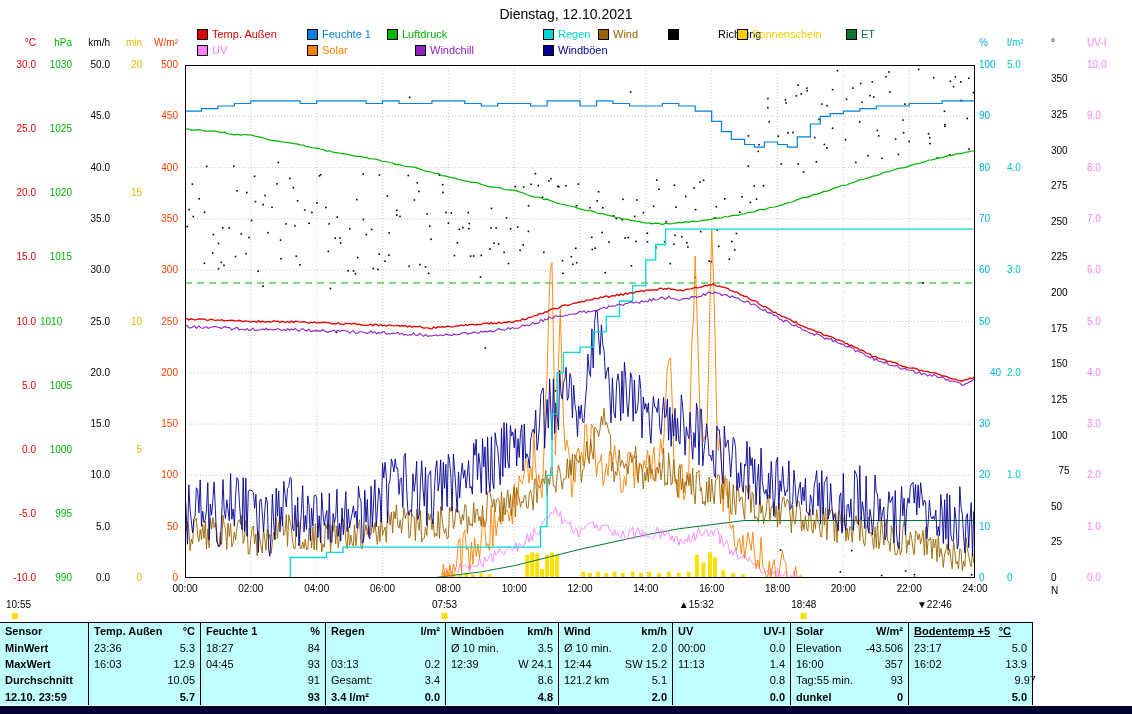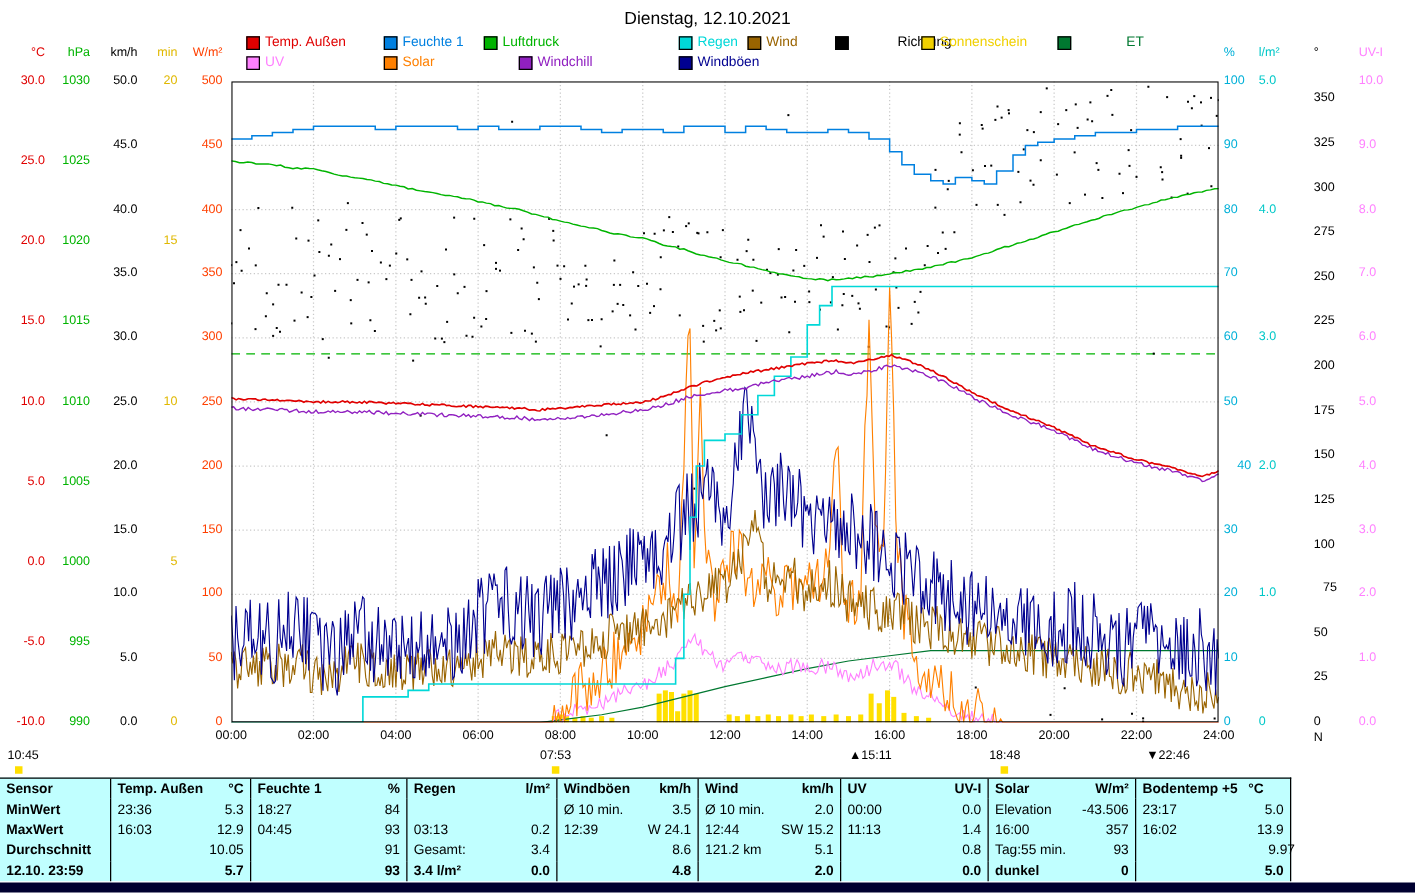--- a/index.html
+++ b/index.html
@@ -56,21 +56,21 @@
     <div class="legend-item" style="left: 668px; top: 29px; gap: 39px;">
       <span class="legend-swatch" style="background: rgb(0, 0, 0);"></span>
       <span class="legend-label" style="color: rgb(0, 0, 0);">Richtung</span>
     </div>
     <div class="legend-item" style="left: 737px; top: 29px;">
       <span class="legend-swatch" style="background: rgb(240, 208, 0);"></span>
       <span class="legend-label" style="color: rgb(240, 208, 0);">Sonnenschein</span>
     </div>
     <div class="legend-item" style="left: 846px; top: 29px;">
       <span class="legend-swatch" style="background: rgb(0, 120, 48);"></span>
-      <span class="legend-label" style="color: rgb(0, 120, 48); margin-left: 40px;">ET</span>
+      <span class="legend-label" style="color: rgb(0, 120, 48);">ET</span>
     </div>
     <div class="legend-item" style="left: 197px; top: 45px;">
       <span class="legend-swatch" style="background: rgb(255, 128, 255);"></span>
       <span class="legend-label" style="color: rgb(255, 128, 255);">UV</span>
     </div>
     <div class="legend-item" style="left: 307px; top: 45px;">
       <span class="legend-swatch" style="background: rgb(255, 128, 0);"></span>
       <span class="legend-label" style="color: rgb(255, 128, 0);">Solar</span>
     </div>
     <div class="legend-item" style="left: 387px; top: 45px; padding-left: 28px;">
@@ -91,21 +91,21 @@
     <div class="tick" style="left: 6px; top: 316.5px; width: 30px; text-align: right; color: rgb(224, 0, 0);">10.0</div>
     <div class="tick" style="left: 6px; top: 380.6px; width: 30px; text-align: right; color: rgb(224, 0, 0);">5.0</div>
     <div class="tick" style="left: 6px; top: 444.8px; width: 30px; text-align: right; color: rgb(224, 0, 0);">0.0</div>
     <div class="tick" style="left: 6px; top: 508.9px; width: 30px; text-align: right; color: rgb(224, 0, 0);">-5.0</div>
     <div class="tick" style="left: 6px; top: 573px; width: 30px; text-align: right; color: rgb(224, 0, 0);">-10.0</div>
     <div class="unit-label" style="left: 40px; top: 38px; width: 32px; text-align: right; color: rgb(0, 180, 0);">hPa</div>
     <div class="tick" style="left: 40px; top: 60px; width: 32px; text-align: right; color: rgb(0, 180, 0);">1030</div>
     <div class="tick" style="left: 40px; top: 124.1px; width: 32px; text-align: right; color: rgb(0, 180, 0);">1025</div>
     <div class="tick" style="left: 40px; top: 188.3px; width: 32px; text-align: right; color: rgb(0, 180, 0);">1020</div>
     <div class="tick" style="left: 40px; top: 252.4px; width: 32px; text-align: right; color: rgb(0, 180, 0);">1015</div>
-    <div class="tick" style="left: 40px; top: 316.5px; width: 32px; text-align: right; color: rgb(0, 180, 0);">1010</div>
+    <div class="tick" style="left: 40px; top: 316.5px; width: 32px; text-align: left; color: rgb(0, 180, 0);">1010</div>
     <div class="tick" style="left: 40px; top: 380.6px; width: 32px; text-align: right; color: rgb(0, 180, 0);">1005</div>
     <div class="tick" style="left: 40px; top: 444.8px; width: 32px; text-align: right; color: rgb(0, 180, 0);">1000</div>
     <div class="tick" style="left: 40px; top: 508.9px; width: 32px; text-align: right; color: rgb(0, 180, 0);">995</div>
     <div class="tick" style="left: 40px; top: 573px; width: 32px; text-align: right; color: rgb(0, 180, 0);">990</div>
     <div class="unit-label" style="left: 78px; top: 38px; width: 32px; text-align: right; color: rgb(0, 0, 0);">km/h</div>
     <div class="tick" style="left: 78px; top: 60px; width: 32px; text-align: right; color: rgb(0, 0, 0);">50.0</div>
     <div class="tick" style="left: 78px; top: 111.3px; width: 32px; text-align: right; color: rgb(0, 0, 0);">45.0</div>
     <div class="tick" style="left: 78px; top: 162.6px; width: 32px; text-align: right; color: rgb(0, 0, 0);">40.0</div>
     <div class="tick" style="left: 78px; top: 213.9px; width: 32px; text-align: right; color: rgb(0, 0, 0);">35.0</div>
     <div class="tick" style="left: 78px; top: 265.2px; width: 32px; text-align: right; color: rgb(0, 0, 0);">30.0</div>
@@ -552,29 +552,29 @@
     <div class="xtick" style="left: 580px;">12:00</div>
     <div class="xtick" style="left: 645.8px;">14:00</div>
     <div class="xtick" style="left: 711.7px;">16:00</div>
     <div class="xtick" style="left: 777.5px;">18:00</div>
     <div class="xtick" style="left: 843.3px;">20:00</div>
     <div class="xtick" style="left: 909.2px;">22:00</div>
     <div class="xtick" style="left: 975px;">24:00</div>
   </div>
 <div class="layer" id="markers">
     <div class="marker flush-left" style="left: 6px;">
-      <div class="marker-label">10:45</div>
+      <div class="marker-label">10:55</div>
       <div class="sun-dot"></div>
     </div>
     <div class="marker" style="left: 444.482px;">
       <div class="marker-label">07:53</div>
       <div class="sun-dot"></div>
     </div>
     <div class="marker" style="left: 696.295px;">
-      <div class="marker-label">▲15:11</div>
+      <div class="marker-label">▲15:32</div>
     </div>
     <div class="marker" style="left: 803.833px;">
       <div class="marker-label">18:48</div>
       <div class="sun-dot"></div>
     </div>
     <div class="marker" style="left: 934.414px;">
       <div class="marker-label">▼22:46</div>
     </div>
   </div>
 <div class="wtable" id="wtable">
@@ -601,21 +601,21 @@
         <span class="tright">km/h</span>
       </div>
       <div class="tgroup" style="width: 118px;">
         <span class="tleft">UV</span>
         <span class="tright">UV-I</span>
       </div>
       <div class="tgroup" style="width: 118px;">
         <span class="tleft">Solar</span>
         <span class="tright">W/m²</span>
       </div>
-      <div class="tgroup" style="width: 108px;">
+      <div class="tgroup" style="width: 108px; text-decoration: underline;">
         <span class="tleft">Bodentemp +5</span>
         <span class="tright">°C</span>
       </div>
     </div>
     <div class="trow">
       <div class="tlabel" style="width: 88px;">MinWert</div>
       <div class="tgroup" style="width: 112px;">
         <span class="tleft">23:36</span>
         <span class="tright">5.3</span>
       </div>

